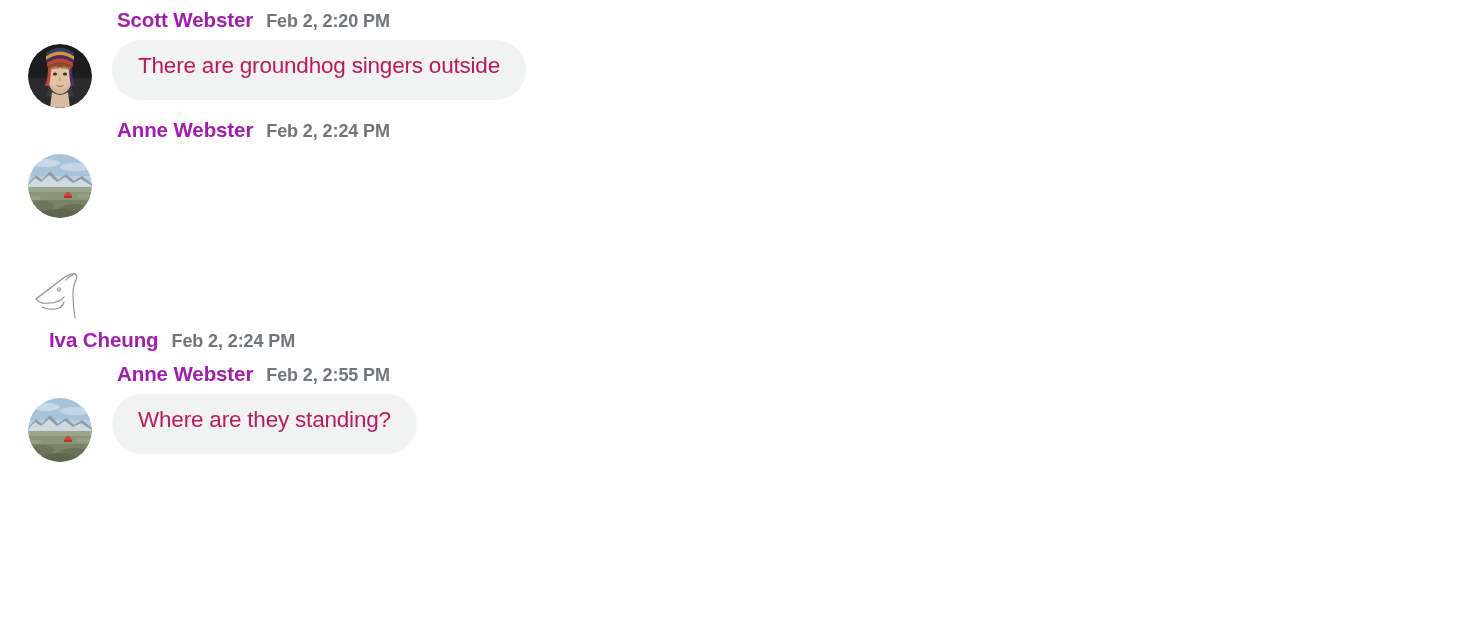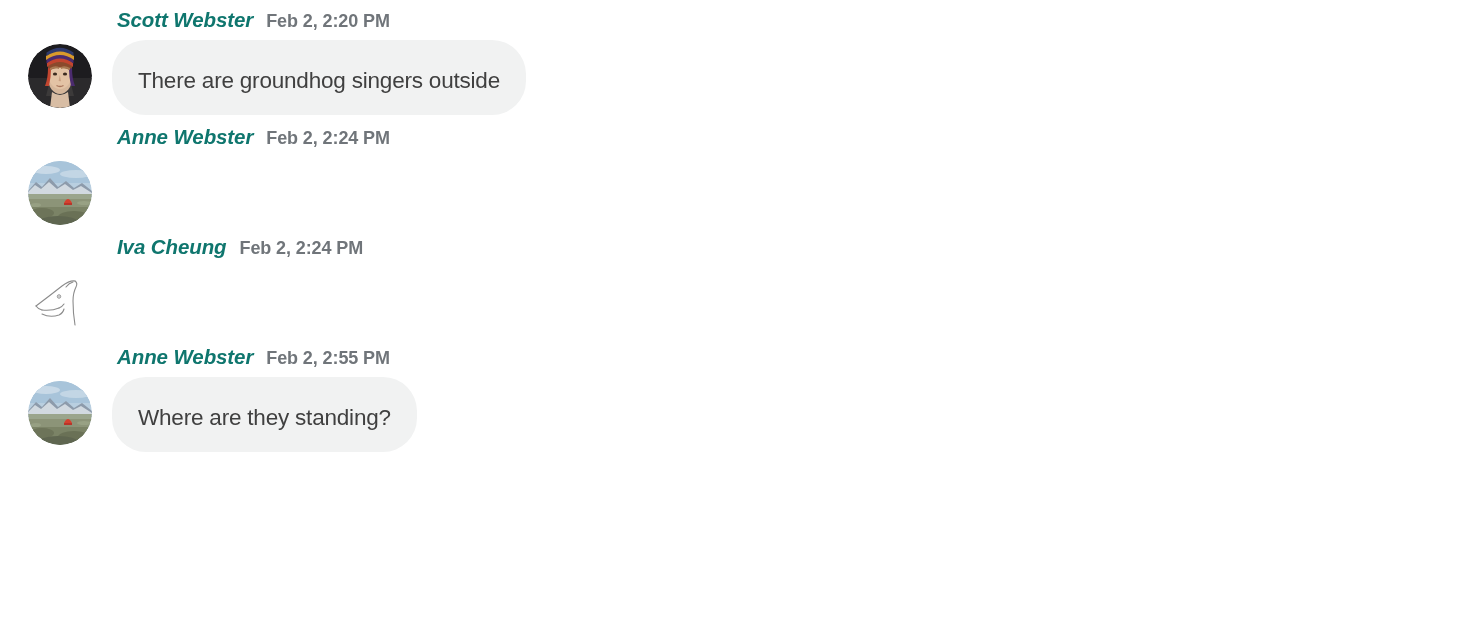--- a/index.html
+++ b/index.html
@@ -74,53 +74,52 @@
   .meta-row {
     display: flex;
     align-items: baseline;
     white-space: nowrap;
     padding-left: 5px;
   }
 
   .sender-name {
     font-size: 20.5px;
     font-weight: 700;
-    color: #0f766e;
+    color: #a21caf;
     letter-spacing: -0.1px;
-    font-style: italic;
   }
 
   .timestamp {
     font-size: 18px;
     font-weight: 700;
     color: #70757a;
     margin-left: 13px;
     letter-spacing: -0.1px;
   }
 
   .bubble {
     background: #f1f2f2;
-    color: #404040;
+    color: #be185d;
     border-radius: 34px;
-    padding: 26px 26px 19px 26px;
+    padding: 11px 26px 19px 26px;
     font-size: 22.5px;
     line-height: 30px;
     letter-spacing: -0.2px;
     margin-top: 8px;
     max-width: 1200px;
     box-sizing: border-box;
     white-space: pre-wrap;
   }
 
   .bubble + .bubble {
   }
 
   .group-1 { margin-top: 8px; }
   .group-2 { margin-top: 10px; }
-  .group-3 { margin-top: 10px; }
+  .group-3 { margin-top: 10px; flex-direction: column; }
   .group-4 { margin-top: 10px; }
 </style>
 </head>
 <body>
 
 <div class="chat-thread">
 
   <div class="message-group group-1">
     <div class="avatar-slot">
       <div class="avatar">

